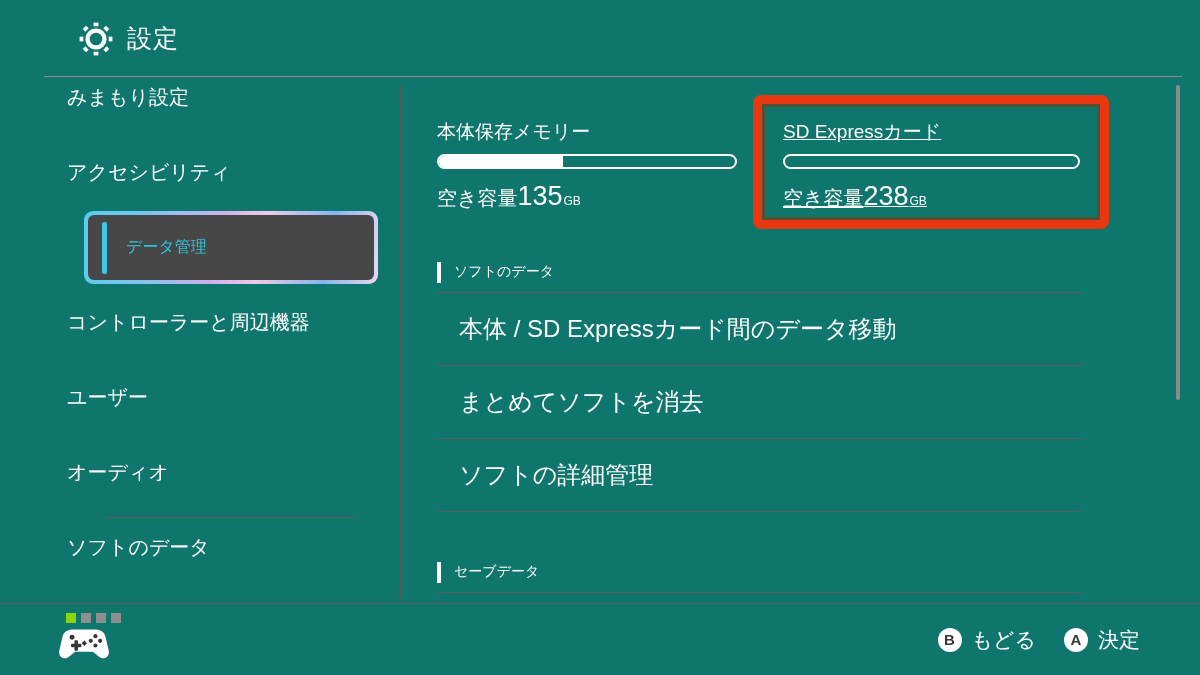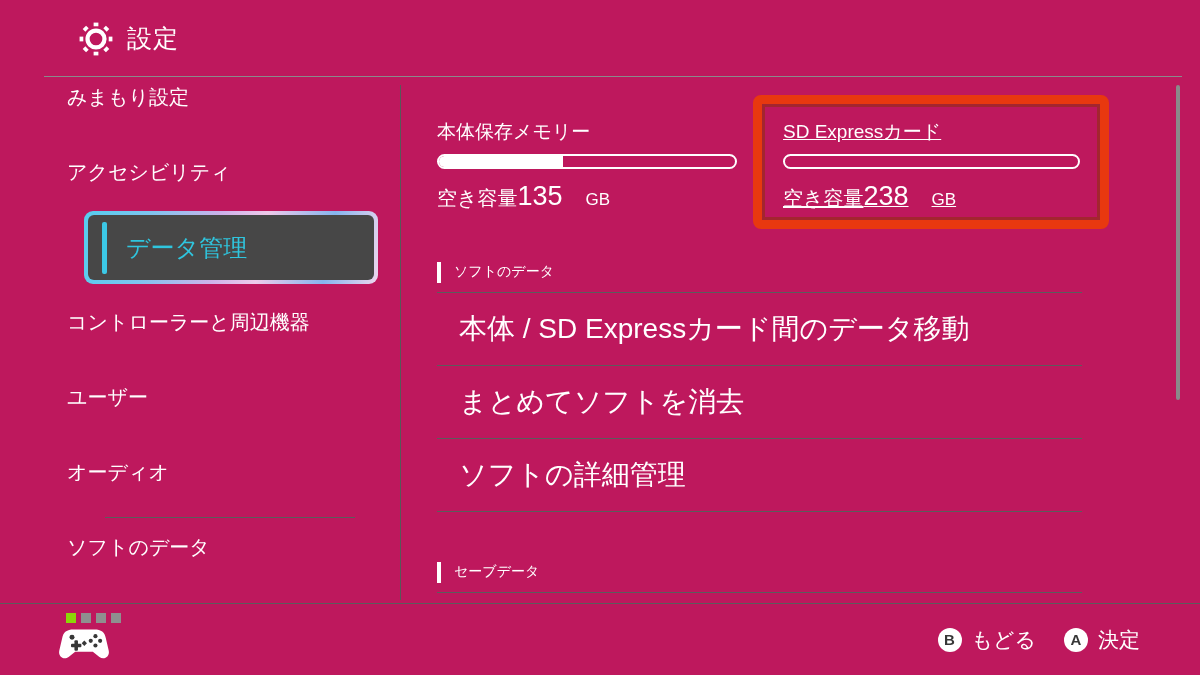--- a/index.html
+++ b/index.html
@@ -1,57 +1,57 @@
 <!DOCTYPE html>
 <html><head>
 <meta charset="utf-8">
 <style>
   html,body{margin:0;padding:0;background:#222;}
   .screen{
     position:relative;width:1200px;height:675px;overflow:hidden;
-    background:#be185d;color:#fff;
+    background:#0f766e;color:#fff;
     font-family:"Liberation Sans",sans-serif;
     -webkit-font-smoothing:antialiased;
   }
   
   .header{position:absolute;left:78px;top:0;height:77px;display:flex;align-items:center;gap:13px;}
   .page-title{font-size:25px;font-weight:500;letter-spacing:1px;}
   .header-divider{position:absolute;left:44px;right:18px;top:76px;height:1px;background:#8a8a8a;}
   
   .sidebar{position:absolute;left:0;top:60px;width:400px;}
   .s-item{height:75px;display:flex;align-items:center;padding-left:67px;font-size:20px;}
   .s-item.selected{padding:0;position:relative;}
   .sel-border{position:absolute;left:84px;top:1px;width:294px;height:73px;border-radius:9px;
     background:linear-gradient(100deg,#55cdee 0%,#7fc4ee 22%,#cdb2ea 45%,#eecaea 60%,#86b5ee 82%,#eed6ee 100%);}
   .sel-inner{position:absolute;left:4px;top:4px;right:4px;bottom:4px;background:#474747;border-radius:6px;
     display:flex;align-items:center;}
   .sel-bar{width:5px;height:52px;background:#3cc8e6;border-radius:2px;margin-left:14px;}
-  .sel-label{color:#2fc5de;font-size:24px;margin-left:19px;}
+  .sel-label{color:#2fc5de;font-size:16px;margin-left:19px;}
   .side-divider{position:absolute;top:457px;left:105px;width:250px;height:1px;background:#5c5c5c;}
   .v-divider{position:absolute;left:400px;top:85px;width:1px;height:515px;background:#585858;}
   
   .red-box{position:absolute;left:753px;top:95px;width:356px;height:134px;box-sizing:border-box;
     border:9px solid #e8380f;border-radius:8px;box-shadow:inset 0 0 0 3px rgba(140,50,10,.55);}
   .storage{position:absolute;top:119px;width:300px;}
   .storage.sys{left:437px;}
   .storage.sd{left:783px;width:297px;text-decoration:underline;}
   .storage-name{font-size:19px;}
   .bar{margin-top:9px;height:15px;border:2px solid #fff;border-radius:9px;box-sizing:border-box;overflow:hidden;}
   .bar-fill{height:100%;background:#fff;}
   .free-row{margin-top:12px;display:flex;justify-content:flex-start;align-items:baseline;}
   .free-label{font-size:20px;}
   .free-value{font-size:27px;}
-  .free-unit{font-size:17px;margin-left:23px;}
+  .free-unit{font-size:12px;margin-left:1px;}
   
   .sections{position:absolute;left:437px;top:252px;width:645px;}
   .sec-header{height:40px;display:flex;align-items:center;gap:13px;font-size:14px;}
   .sec-header.second{height:40px;}
   .sec-marker{width:4px;height:21px;background:#fff;}
   .divider{height:1px;background:#5c5c5c;}
-  .list-item{height:72px;display:flex;align-items:center;padding-left:22px;font-size:28px;}
+  .list-item{height:72px;display:flex;align-items:center;padding-left:22px;font-size:24px;}
   .spacer{height:40px;}
   
   .scroll-thumb{position:absolute;left:1176px;top:85px;width:4px;height:315px;background:#8a8a8a;border-radius:2px;}
   
   .footer{position:absolute;left:0;top:603px;width:1200px;height:72px;border-top:1px solid #5c5c5c;box-sizing:border-box;}
   .indicators{position:absolute;left:66px;top:9px;display:flex;gap:5px;}
   .sq{width:10px;height:10px;background:#8f8f8f;}
   .sq.active{background:#8cd608;}
   .controller{position:absolute;left:58px;top:21px;}
   .hints{position:absolute;right:60px;top:0;height:100%;display:flex;align-items:center;gap:28px;}

